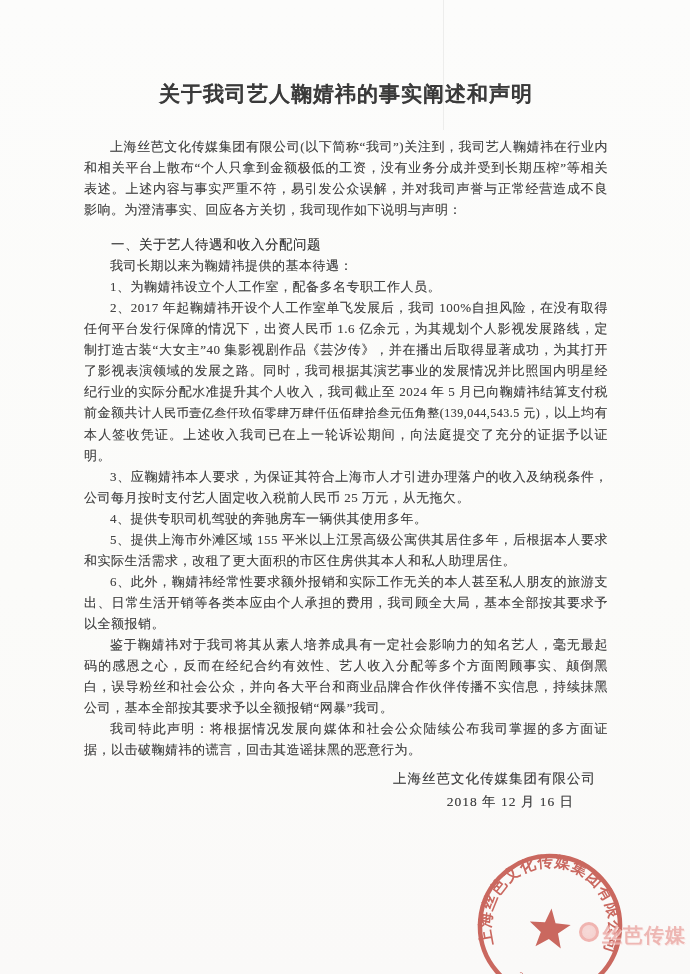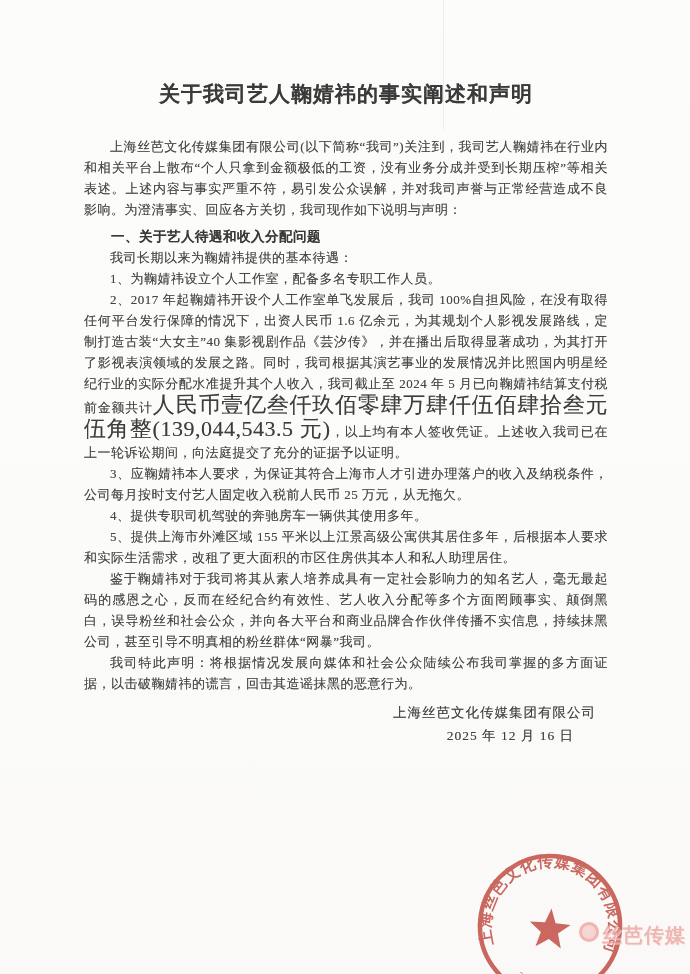--- a/index.html
+++ b/index.html
@@ -27,28 +27,28 @@
   }
   .para{
     margin:0;
     font-size:13px;line-height:21px;letter-spacing:0.5px;
     text-align:justify;
     color:#454545;
     text-shadow:0 0 0.4px rgba(70,70,70,0.5);
   }
   .indent{text-indent:2em;}
   h2.sec{
-    margin:6px 0 0 0;
-    font-size:13.5px;line-height:21px;font-weight:bold;color:#383838;
+    margin:14px 0 0 0;
+    font-size:13.5px;line-height:21px;font-weight:normal;color:#383838;
     text-indent:2em;letter-spacing:0.5px;
     text-shadow:0 0 0.5px rgba(55,55,55,0.55);
   }
   h2.sec2{margin-top:22px;}
   .amount{
-    font-size:22px;letter-spacing:0.5px;color:#3d3d3d;
+    font-size:12px;letter-spacing:0.5px;color:#3d3d3d;
   }
   .sig-block{margin-top:8px;}
   .sig-company{
     text-align:right;padding-right:12px;
     font-size:13.5px;line-height:22px;letter-spacing:1px;color:#414141;
     text-shadow:0 0 0.4px rgba(70,70,70,0.5);
   }
   .sig-date{
     text-align:right;padding-right:34px;
     font-size:13.5px;line-height:24px;letter-spacing:1px;color:#414141;
@@ -87,27 +87,28 @@
 
   <p class="para indent">上海丝芭文化传媒集团有限公司(以下简称“我司”)关注到，我司艺人鞠婧祎在行业内和相关平台上散布“个人只拿到金额极低的工资，没有业务分成并受到长期压榨”等相关表述。上述内容与事实严重不符，易引发公众误解，并对我司声誉与正常经营造成不良影响。为澄清事实、回应各方关切，我司现作如下说明与声明：</p>
 
   <h2 class="sec">一、关于艺人待遇和收入分配问题</h2>
   <p class="para indent">我司长期以来为鞠婧祎提供的基本待遇：</p>
   <p class="para indent">1、为鞠婧祎设立个人工作室，配备多名专职工作人员。</p>
   <p class="para indent"><span>2、2017 年起鞠婧祎开设个人工作室单飞发展后，我司 100%自担风险，在没有取得任何平台发行保障的情况下，出资人民币 1.6 亿余元，为其规划个人影视发展路线，定制打造古装“大女主”40 集影视剧作品《芸汐传》，并在播出后取得显著成功，为其打开了影视表演领域的发展之路。同时，我司根据其演艺事业的发展情况并比照国内明星经纪行业的实际分配水准提升其个人收入，我司截止至 2024 年 5 月已向鞠婧祎结算支付税前金额共计</span><span class="amount">人民币壹亿叁仟玖佰零肆万肆仟伍佰肆拾叁元伍角整(139,044,543.5 元)</span><span>，以上均有本人签收凭证。上述收入我司已在上一轮诉讼期间，向法庭提交了充分的证据予以证明。</span></p>
   <p class="para indent">3、应鞠婧祎本人要求，为保证其符合上海市人才引进办理落户的收入及纳税条件，公司每月按时支付艺人固定收入税前人民币 25 万元，从无拖欠。</p>
   <p class="para indent">4、提供专职司机驾驶的奔驰房车一辆供其使用多年。</p>
   <p class="para indent">5、提供上海市外滩区域 155 平米以上江景高级公寓供其居住多年，后根据本人要求和实际生活需求，改租了更大面积的市区住房供其本人和私人助理居住。</p>
+  <p class="para indent">6、此外，鞠婧祎经常性要求额外报销和实际工作无关的本人甚至私人朋友的旅游支出、日常生活开销等各类本应由个人承担的费用，我司顾全大局，基本全部按其要求予以全额报销。</p>
 
-  <p class="para indent">鉴于鞠婧祎对于我司将其从素人培养成具有一定社会影响力的知名艺人，毫无最起码的感恩之心，反而在经纪合约有效性、艺人收入分配等多个方面罔顾事实、颠倒黑白，误导粉丝和社会公众，并向各大平台和商业品牌合作伙伴传播不实信息，持续抹黑公司，甚至引导不明真相的粉丝群体“网暴”我司。</p>
+  <p class="para indent">鉴于鞠婧祎对于我司将其从素人培养成具有一定社会影响力的知名艺人，毫无最起码的感恩之心，反而在经纪合约有效性、艺人收入分配等多个方面罔顾事实、颠倒黑白，误导粉丝和社会公众，并向各大平台和商业品牌合作伙伴传播不实信息，持续抹黑公司，基本全部按其要求予以全额报销“网暴”我司。</p>
   <p class="para indent">我司特此声明：将根据情况发展向媒体和社会公众陆续公布我司掌握的多方面证据，以击破鞠婧祎的谎言，回击其造谣抹黑的恶意行为。</p>
 
   <div class="sig-block">
     <div class="sig-company">上海丝芭文化传媒集团有限公司</div>
-    <div class="sig-date">2025 年 12 月 16 日</div>
+    <div class="sig-date">2018 年 12 月 16 日</div>
   </div>
 </div>
 
 <svg class="seal" width="168" height="168" viewBox="-84 -84 168 168">
   <defs>
     <path id="sealArcTop" d="M -54.8 23.2 A 59.5 59.5 0 1 1 54.8 23.2" fill="none"></path>
     <path id="sealArcBottom" d="M -33 49.5 A 59.5 59.5 0 0 0 33 49.5" fill="none"></path>
   </defs>
   <g opacity="0.8">
     <circle r="70" fill="none" stroke="#c2453b" stroke-width="4.5"></circle>

